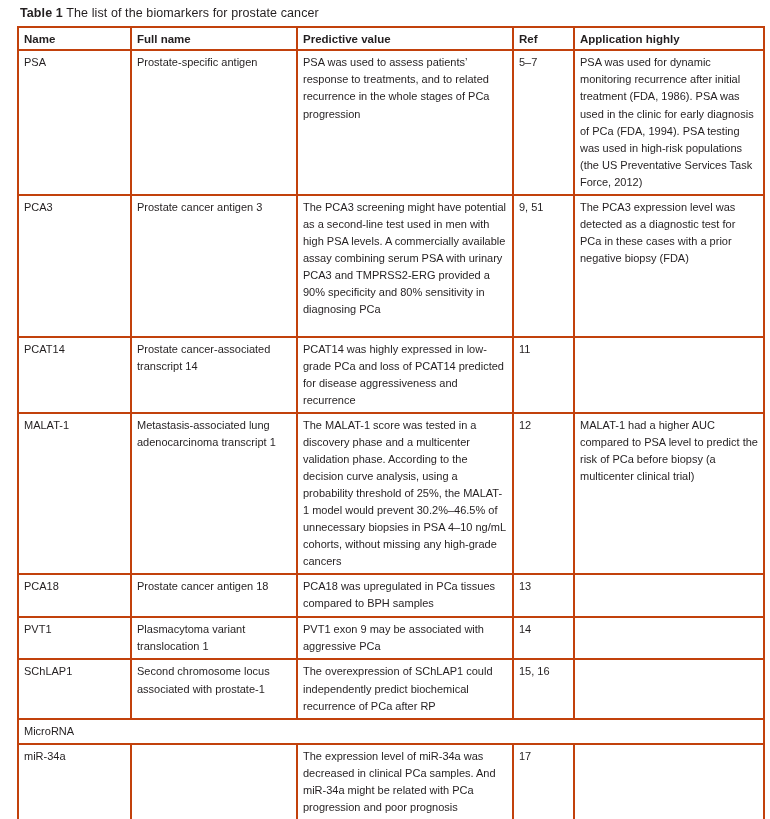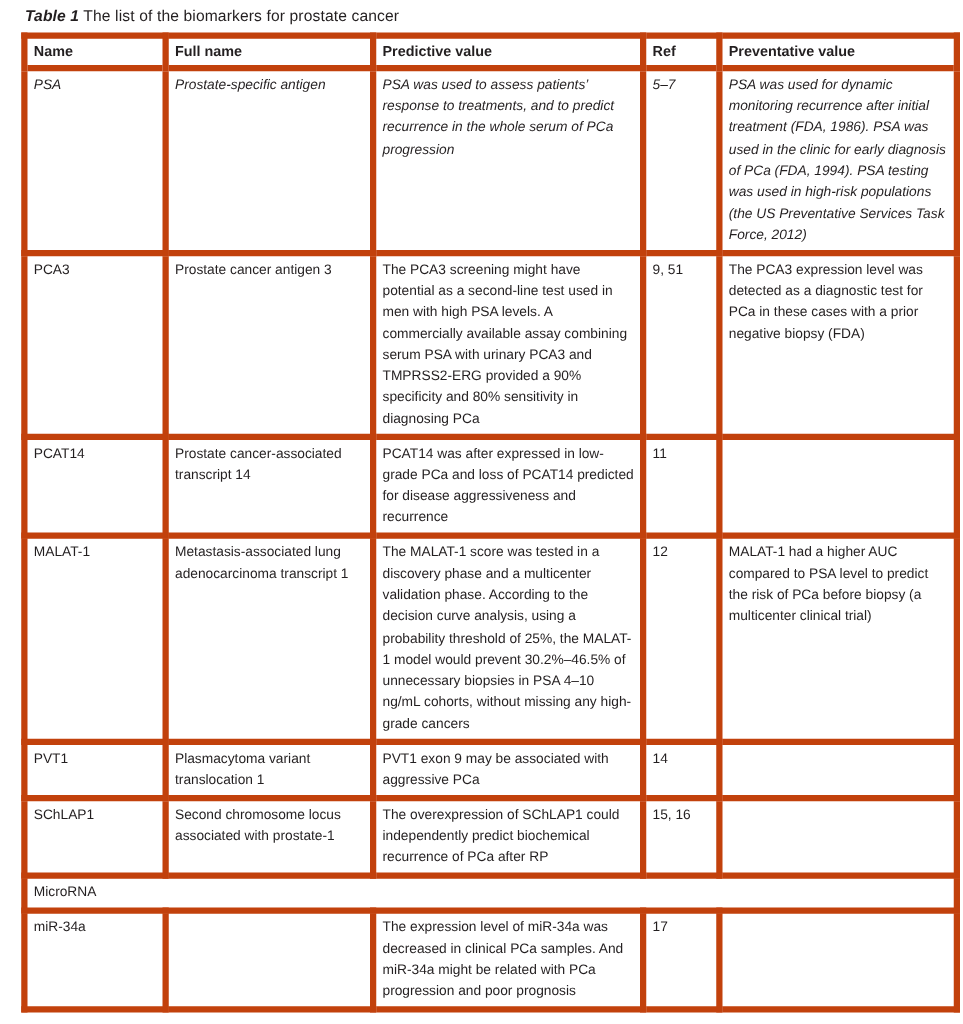--- a/index.html
+++ b/index.html
@@ -17,31 +17,30 @@
     box-sizing: border-box;
     width: 770px;
   }
   .table-title {
     font-size: 12.5px;
     margin: 2px 0 6px 3px;
     letter-spacing: 0.1px;
   }
   .table-title .bold {
     font-weight: bold;
-    font-style: italic;
   }
   table.biomarkers {
     border-collapse: collapse;
     table-layout: fixed;
     width: 746px;
     border: 2px solid #1c1c1c;
   }
   table.biomarkers th,
   table.biomarkers td {
-    border: 5px solid #c2410c;
+    border: 2px solid #c2410c;
     vertical-align: top;
     text-align: left;
     padding: 3px 5px;
     font-size: 11px;
     line-height: 1.55;
     overflow: hidden;
     word-wrap: break-word;
   }
   table.biomarkers th {
     font-weight: bold;
@@ -75,57 +74,64 @@
       <col style="width:216px">
       <col style="width:61px">
       <col style="width:190px">
     </colgroup>
     <thead>
       <tr style="height:20px;">
         <th>Name</th>
         <th>Full name</th>
         <th>Predictive value</th>
         <th>Ref</th>
-        <th>Preventative value</th>
+        <th>Application highly</th>
       </tr>
     </thead>
     <tbody>
-      <tr style="height:134px;font-style:italic;">
+      <tr style="height:134px;">
         <td>PSA</td>
         <td>Prostate-specific antigen</td>
-        <td>PSA was used to assess patients’ response to treatments, and to predict recurrence in the whole serum of PCa progression</td>
+        <td>PSA was used to assess patients’ response to treatments, and to related recurrence in the whole stages of PCa progression</td>
         <td>5–7</td>
         <td>PSA was used for dynamic monitoring recurrence after initial treatment (FDA, 1986). PSA was used in the clinic for early diagnosis of PCa (FDA, 1994). PSA testing was used in high-risk populations (the US Preventative Services Task Force, 2012)</td>
       </tr>
 
 
       <tr style="height:142px;">
         <td class="indent">PCA3</td>
         <td>Prostate cancer antigen 3</td>
         <td>The PCA3 screening might have potential as a second-line test used in men with high PSA levels. A commercially available assay combining serum PSA with urinary PCA3 and TMPRSS2-ERG provided a 90% specificity and 80% sensitivity in diagnosing PCa</td>
         <td>9, 51</td>
         <td>The PCA3 expression level was detected as a diagnostic test for PCa in these cases with a prior negative biopsy (FDA)</td>
       </tr>
 
       <tr style="height:68px;margin-left:28px;">
         <td class="indent">PCAT14</td>
         <td>Prostate cancer-associated transcript 14</td>
-        <td>PCAT14 was after expressed in low-grade PCa and loss of PCAT14 predicted for disease aggressiveness and recurrence</td>
+        <td>PCAT14 was highly expressed in low-grade PCa and loss of PCAT14 predicted for disease aggressiveness and recurrence</td>
         <td>11</td>
         <td></td>
       </tr>
 
       <tr style="height:154px;">
         <td class="indent">MALAT-1</td>
         <td>Metastasis-associated lung adenocarcinoma transcript 1</td>
         <td>The MALAT-1 score was tested in a discovery phase and a multicenter validation phase. According to the decision curve analysis, using a probability threshold of 25%, the MALAT-1 model would prevent 30.2%–46.5% of unnecessary biopsies in PSA 4–10 ng/mL cohorts, without missing any high-grade cancers</td>
         <td>12</td>
         <td>MALAT-1 had a higher AUC compared to PSA level to predict the risk of PCa before biopsy (a multicenter clinical trial)</td>
       </tr>
 
+      <tr style="height:43px;">
+        <td class="indent">PCA18</td>
+        <td>Prostate cancer antigen 18</td>
+        <td>PCA18 was upregulated in PCa tissues compared to BPH samples</td>
+        <td>13</td>
+        <td></td>
+      </tr>
 
       <tr style="height:40px;">
         <td class="indent">PVT1</td>
         <td>Plasmacytoma variant translocation 1</td>
         <td>PVT1 exon 9 may be associated with aggressive PCa</td>
         <td>14</td>
         <td></td>
       </tr>
 
       <tr style="height:50px;">

